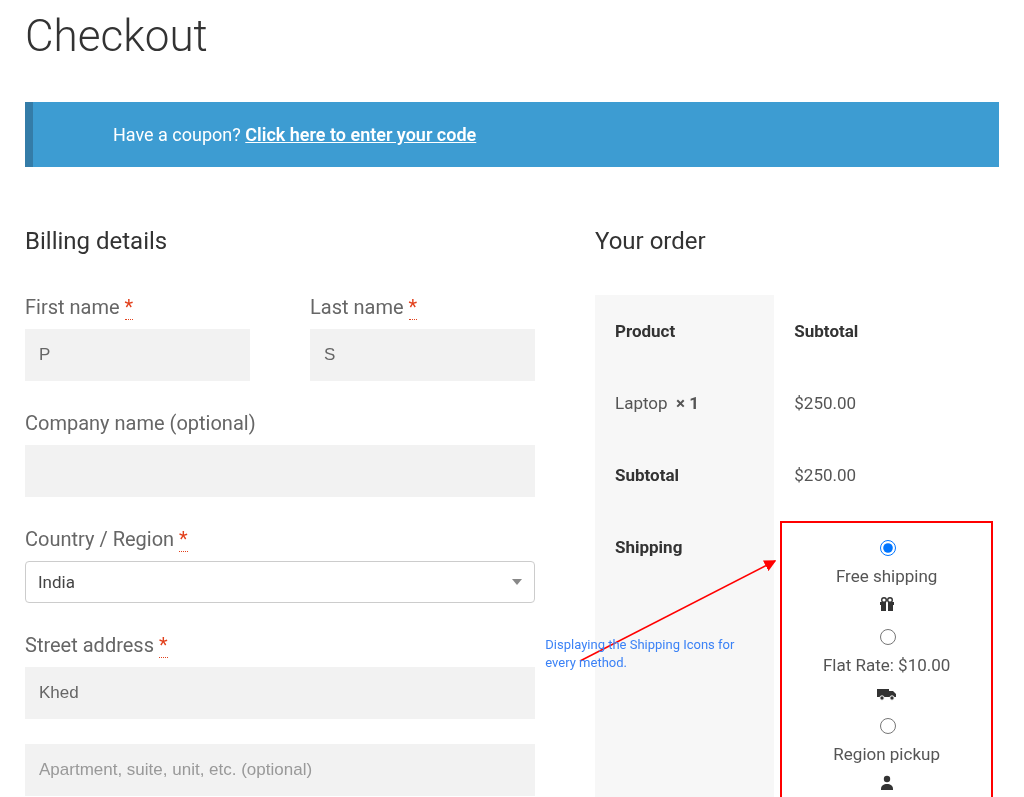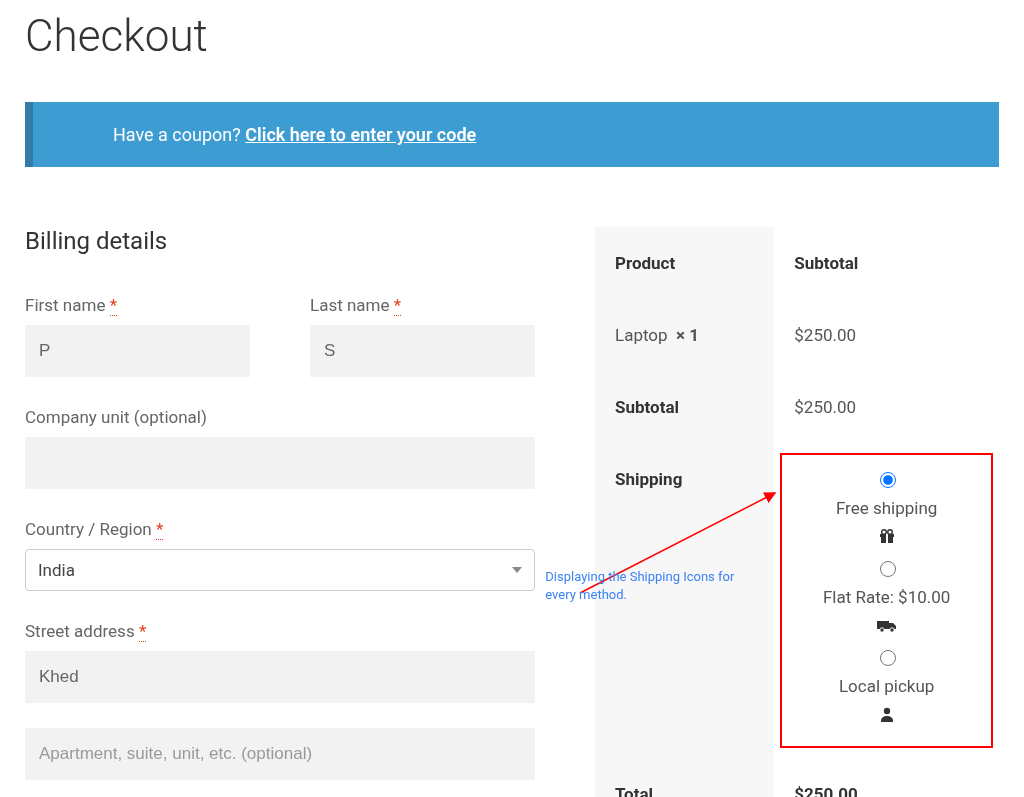--- a/index.html
+++ b/index.html
@@ -41,21 +41,21 @@
   h2.section-title {
     font-weight: 400;
     font-size: 24px;
     color: #333;
     margin: 0 0 40px 0;
   }
   .row-2 { display: flex; gap: 60px; }
   .form-group { margin-bottom: 30px; flex: 1; }
   .form-label {
     display: block;
-    font-size: 17px;
+    font-size: 20px;
     color: #666;
     margin-bottom: 10px;
   }
   .required { color: #e2401c; border-bottom: 1px dotted #e2401c; }
   input[type=text].fld, .fld {
     width: 100%;
     background: #f2f2f2;
     border: none;
     padding: 16px 14px;
     font-size: 17px;
@@ -153,21 +153,21 @@
       <div class="form-group">
         <label class="form-label">
           <span>Last name</span>
           <span class="required">*</span>
         </label>
         <input type="text" class="fld" value="S" style="">
       </div>
     </div>
 
     <div class="form-group">
-      <label class="form-label">Company unit (optional)</label>
+      <label class="form-label">Company name (optional)</label>
       <input type="text" class="fld" value="" style="">
     </div>
 
     <div class="form-group">
       <label class="form-label">
         <span>Country / Region</span>
         <span class="required">*</span>
       </label>
       <div class="select-wrap">
         <span>India</span>
@@ -179,20 +179,21 @@
       <label class="form-label">
         <span>Street address</span>
         <span class="required">*</span>
       </label>
       <input type="text" class="fld" style="margin-bottom: 25px;" value="Khed">
       <input type="text" class="fld" placeholder="Apartment, suite, unit, etc. (optional)" style="">
     </div>
   </div>
 
   <div class="order-col">
+    <h2 class="section-title">Your order</h2>
 
     <table class="order-table">
       <tbody>
           <tr>
         <th class="bg-cell bold">Product</th>
         <th class="bold">Subtotal</th>
       </tr>
       <tr>
         <td class="bg-cell mid">
           <span>Laptop</span>&nbsp;
@@ -239,21 +240,21 @@
                   <svg width="20" height="14" viewBox="0 0 20 14" fill="currentColor">
                         <rect x="0" y="2" width="12" height="8"></rect>
                         <path d="M12 4h4l3 3v3h-7z"></path>
                         <circle cx="5" cy="11" r="2.2" fill="#333" stroke="#fff" stroke-width="1"></circle>
                         <circle cx="15" cy="11" r="2.2" fill="#333" stroke="#fff" stroke-width="1"></circle>
                       </svg>
                 </span>
               </label>
               <label class="ship-opt">
                 <input type="radio" name="ship" style="">
-                <span>Local pickup</span>
+                <span>Region pickup</span>
                 <span class="icon">
                   <svg width="16" height="16" viewBox="0 0 16 16" fill="currentColor">
                         <circle cx="8" cy="5" r="3.2"></circle>
                         <path d="M2 15c0-3.3 2.7-5 6-5s6 1.7 6 5v1H2z"></path>
                       </svg>
                 </span>
               </label>
             </div>
           </div>
         </td>

